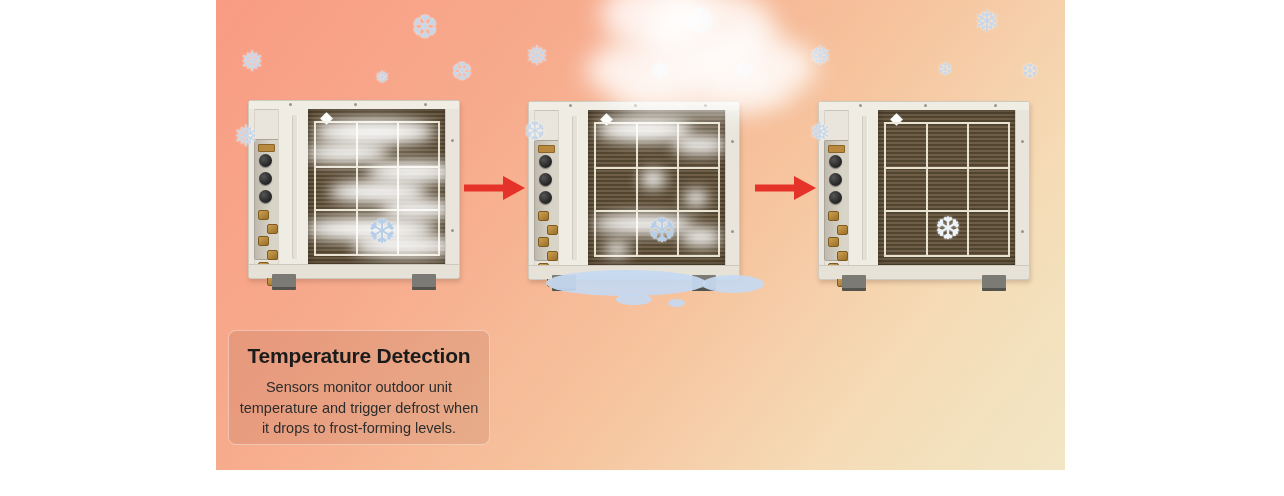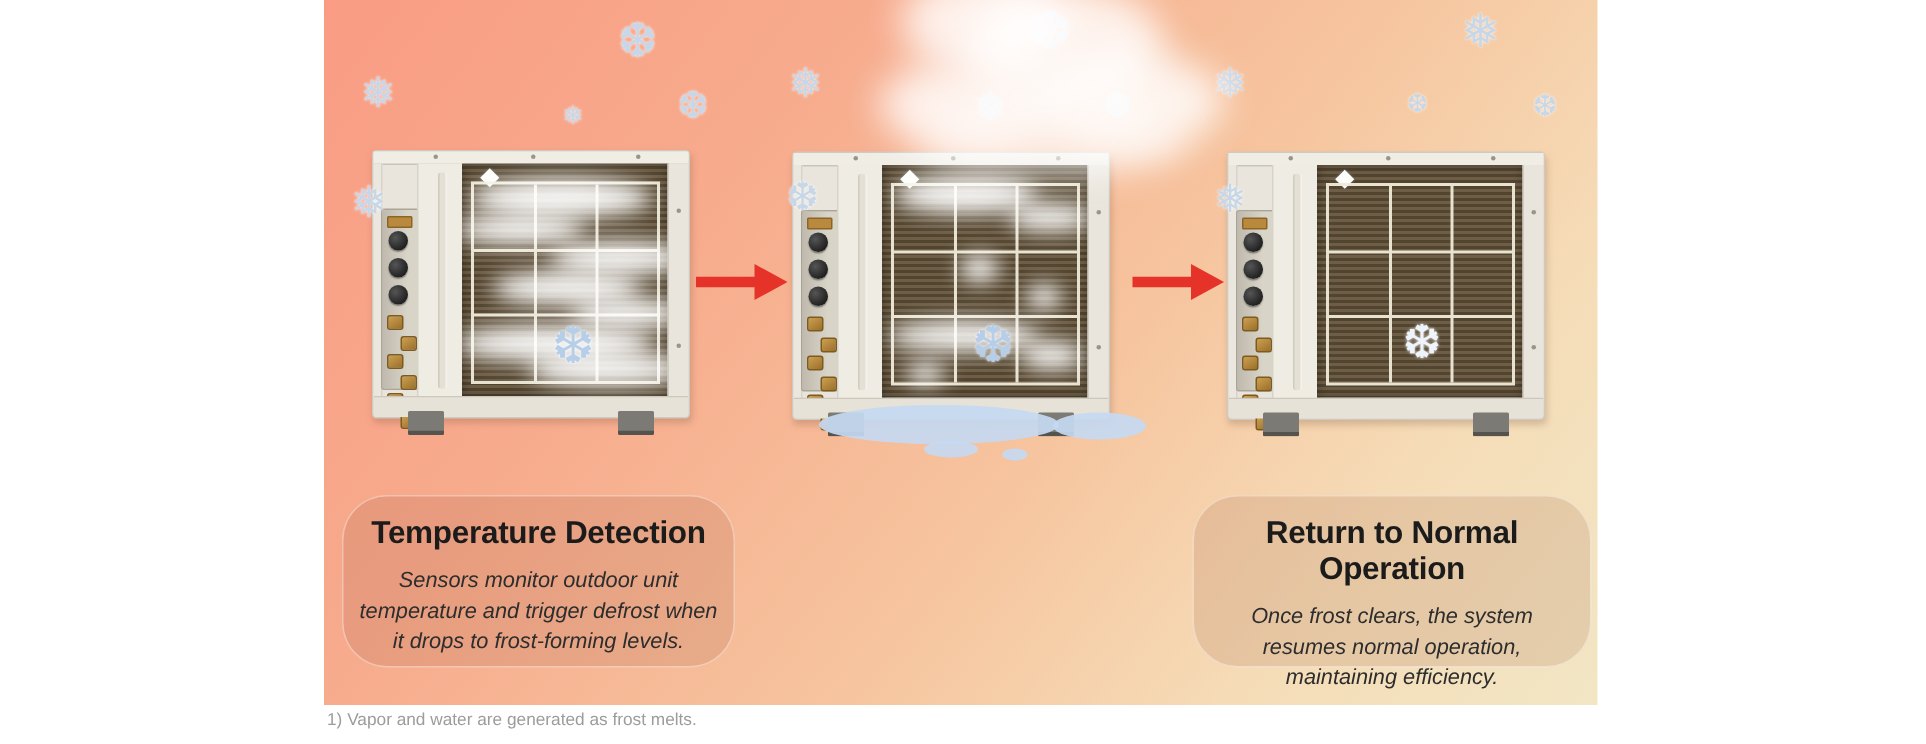--- a/index.html
+++ b/index.html
@@ -53,25 +53,25 @@
              border-top:1px solid #cdc8bc;border-radius:0 0 3px 3px;}
   .foot{position:absolute;bottom:0;width:24px;height:13px;background:#7c7a74;
         border-bottom:3px solid #55534d;border-radius:1px;}
   .frost{position:absolute;background:rgba(255,255,255,.96);border-radius:50%;filter:blur(7px);}
   .coil-flake{position:absolute;transform:translate(-50%,-50%);line-height:1;user-select:none;}
 
   
   .arrow{position:absolute;}
 
   
-  .card{position:absolute;top:330px;height:115px;border-radius:30px;
+  .card{position:absolute;top:330px;height:115px;border-radius:8px;
         background:rgba(146,74,48,.15);border:1px solid rgba(255,255,255,.4);
         box-sizing:border-box;text-align:center;}
   .card-title{margin-top:13px;font-size:21px;font-weight:bold;color:#1b1b1b;letter-spacing:-.2px;}
-  .card-body{margin:9px auto 0;width:92%;font-size:14.5px;line-height:1.42;color:#2d2d2d;font-style:italic;}
+  .card-body{margin:9px auto 0;width:92%;font-size:14.5px;line-height:1.42;color:#2d2d2d;}
   .sup{font-size:9px;vertical-align:super;}
 
   
   .footnote{position:absolute;left:218px;top:474px;font-size:11.5px;color:#9c9c9c;}
 </style>
 </head>
 <body>
 
 <div class="page">
   <div class="stage">
@@ -255,20 +255,15 @@
       <line x1="2" y1="14" x2="45" y2="14" stroke="#e5332a" stroke-width="7"></line>
       <polygon points="41,2 63,14 41,26" fill="#e5332a"></polygon>
     </svg>
 
     <div class="card" style="left:12px;width:262px;">
       <div class="card-title">Temperature Detection</div>
       <div class="card-body">Sensors monitor outdoor unit temperature and trigger defrost when it drops to frost-forming levels.</div>
     </div>
 
 
-    <div class="card" style="left:579px;width:266px;">
-      <div class="card-title">Return to Normal Operation</div>
-      <div class="card-body">Once frost clears, the system resumes normal operation, maintaining efficiency.</div>
-    </div>
   </div>
 
-  <div class="footnote">1) Vapor and water are generated as frost melts.</div>
 </div>
 
 </body></html>

